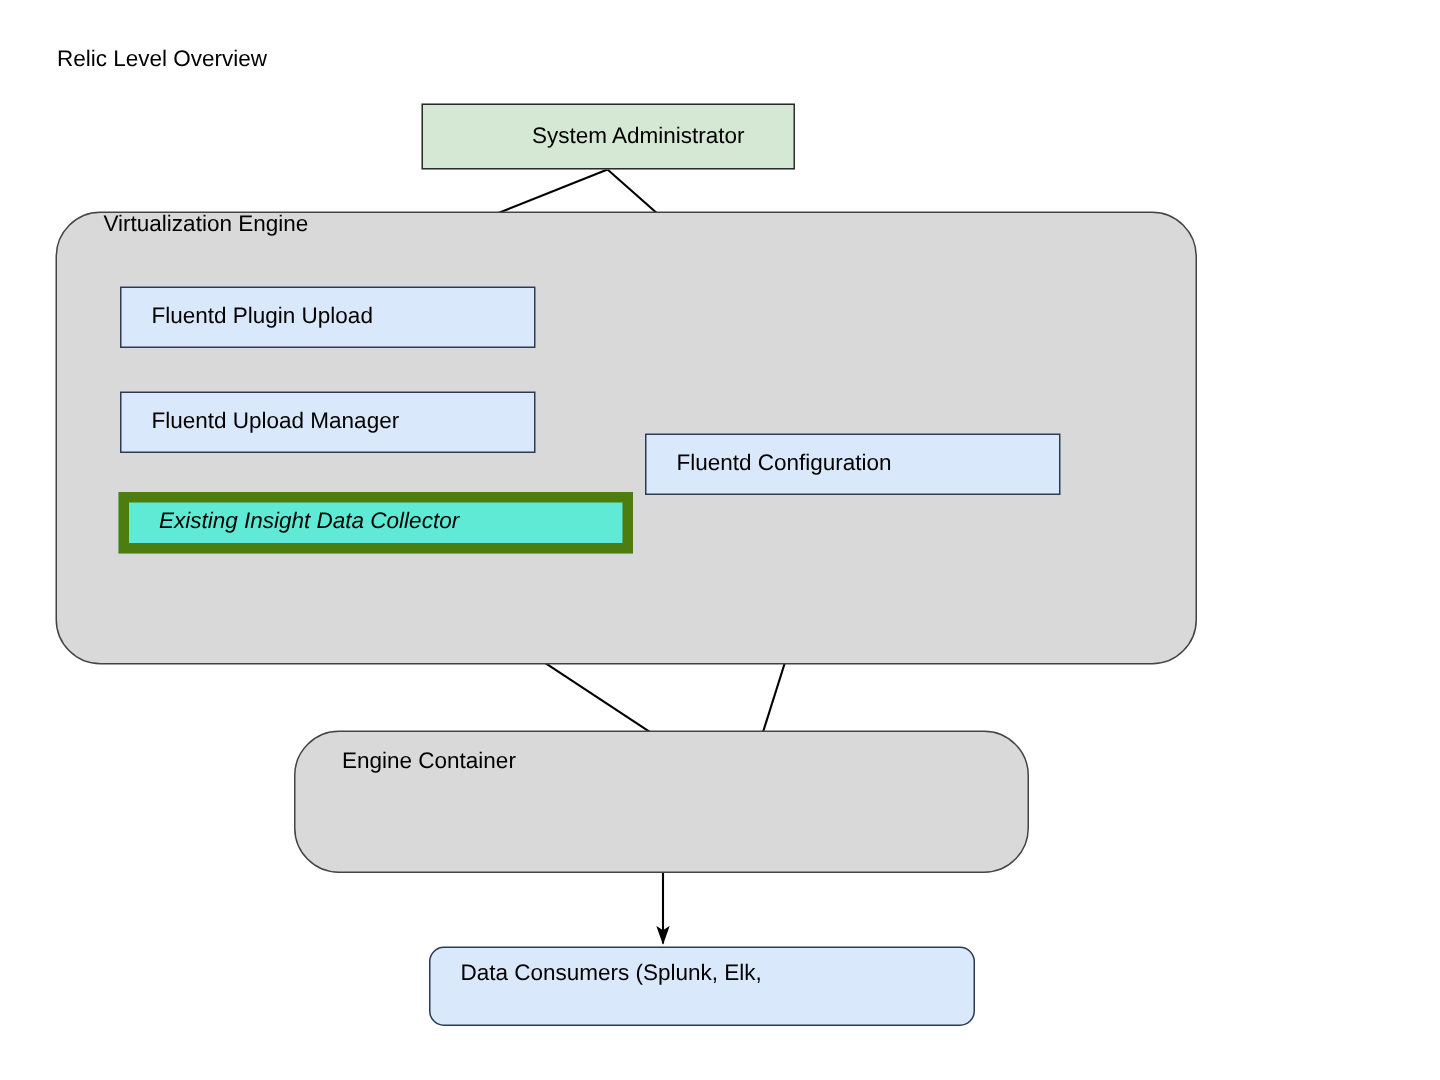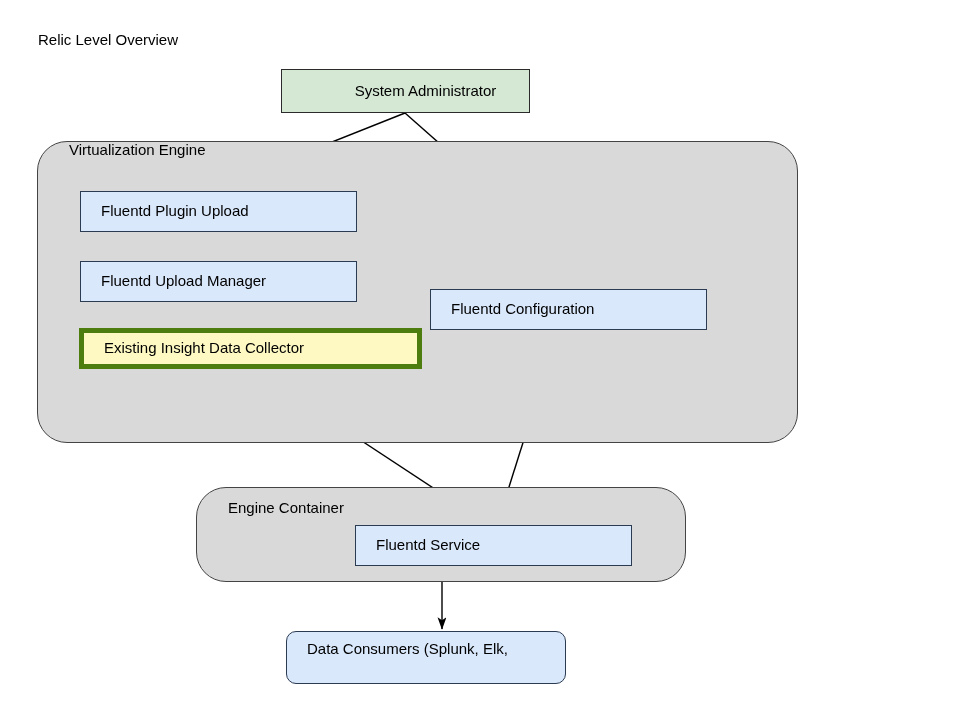--- a/index.html
+++ b/index.html
@@ -57,22 +57,23 @@
     background: #d5e8d4;
     border: 1px solid #2b2b2b;
     justify-content: center;
     padding-left: 0;
   }
   .node-blue {
     background: #dae8fc;
     border: 1px solid #2b3b52;
   }
   .node-yellow {
-    background: #fef9c3;
-    border: 5px solid #4d7c0f;
+    background: #5eead4;
+    border: 7px solid #4d7c0f;
+    font-style: italic;
   }
   .rounded-lg { border-radius: 30px; }
   .rounded-sm { border-radius: 10px; }
 </style>
 </head>
 <body>
 
 <div id="canvas">
 
   <div class="title">Relic Level Overview</div>
@@ -103,19 +104,18 @@
   <div class="node node-green" style="left:281px; top:69px; width:249px; height:44px;padding-left:40px;">System Administrator</div>
 
   <div class="node node-blue" style="left:80px; top:191px; width:277px; height:41px;">Fluentd Plugin Upload</div>
 
   <div class="node node-blue" style="left:80px; top:261px; width:277px; height:41px;">Fluentd Upload Manager</div>
 
   <div class="node node-blue" style="left:430px; top:261px; width:277px; height:41px;margin-top:28px;">Fluentd Configuration</div>
 
   <div class="node node-yellow" style="left:79px; top:328px; width:343px; height:41px;">Existing Insight Data Collector</div>
 
-  <div class="node node-blue" style="left:355px; top:525px; width:277px; height:41px;">Fluentd Service</div>
 
-  <div class="node node-blue rounded-sm" style="left:286px; top:631px; width:280px; height:53px; display:block; padding-top:7px;">
+  <div class="node node-blue rounded-sm" style="left:286px; top:631px; width:364px; height:53px; display:block; padding-top:7px;">
     <div>Data Consumers (Splunk, Elk,</div>
   </div>
 
 </div>
 
 </body></html>

